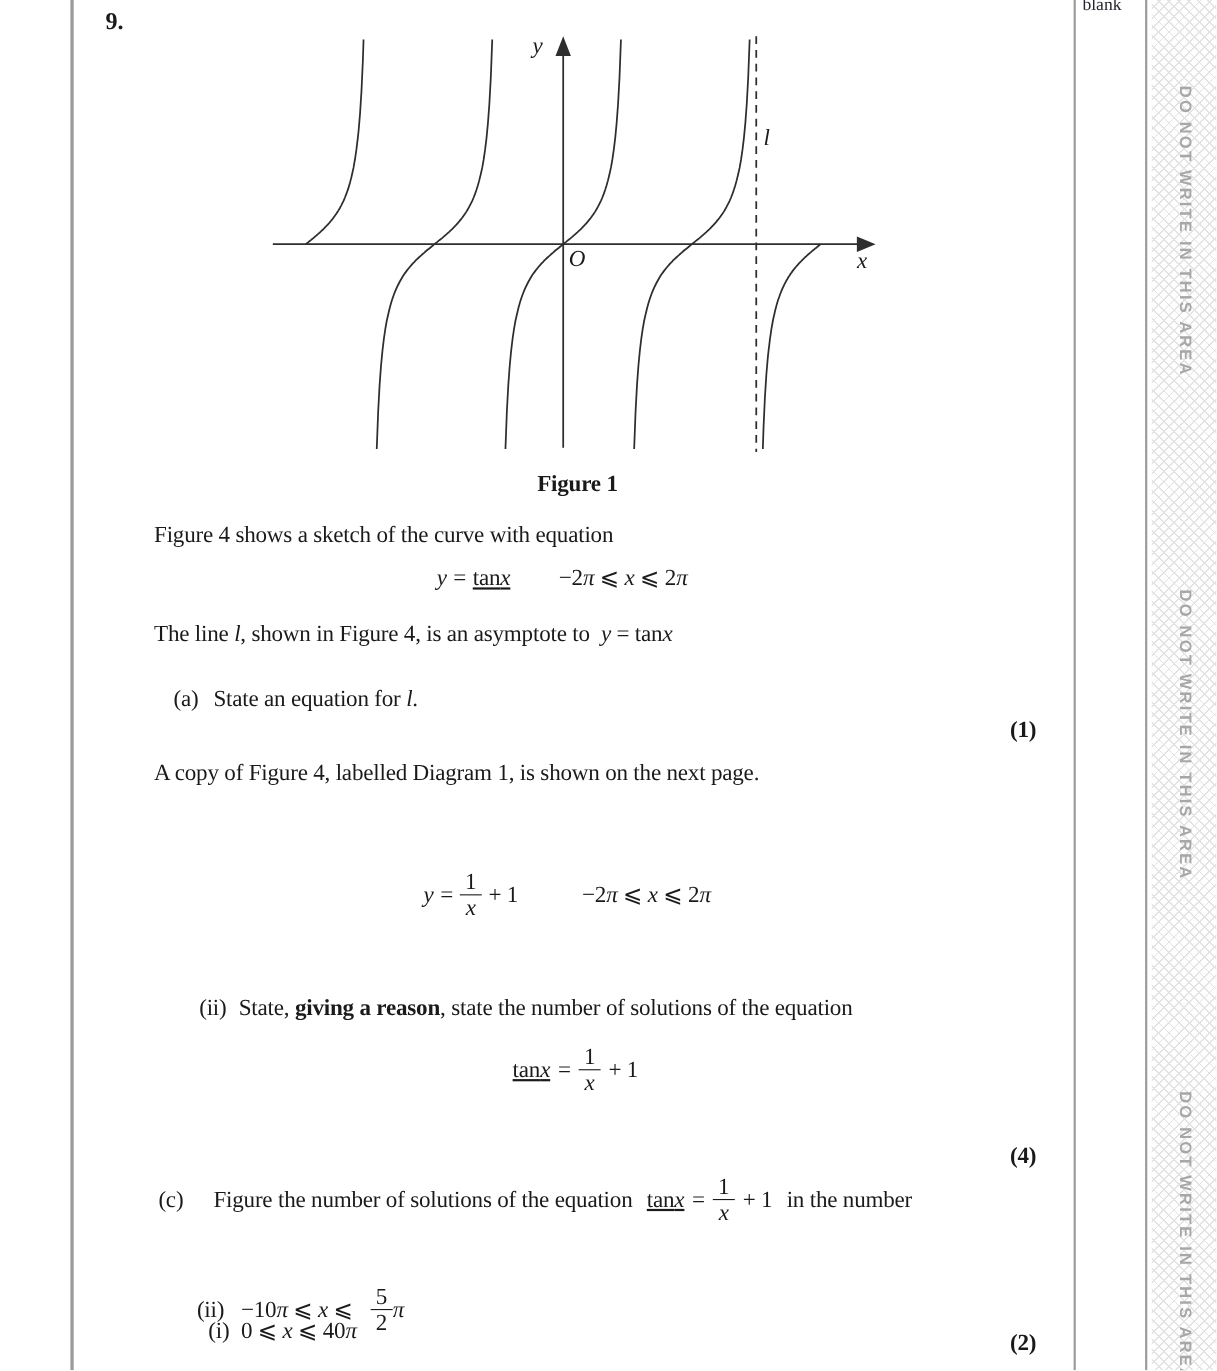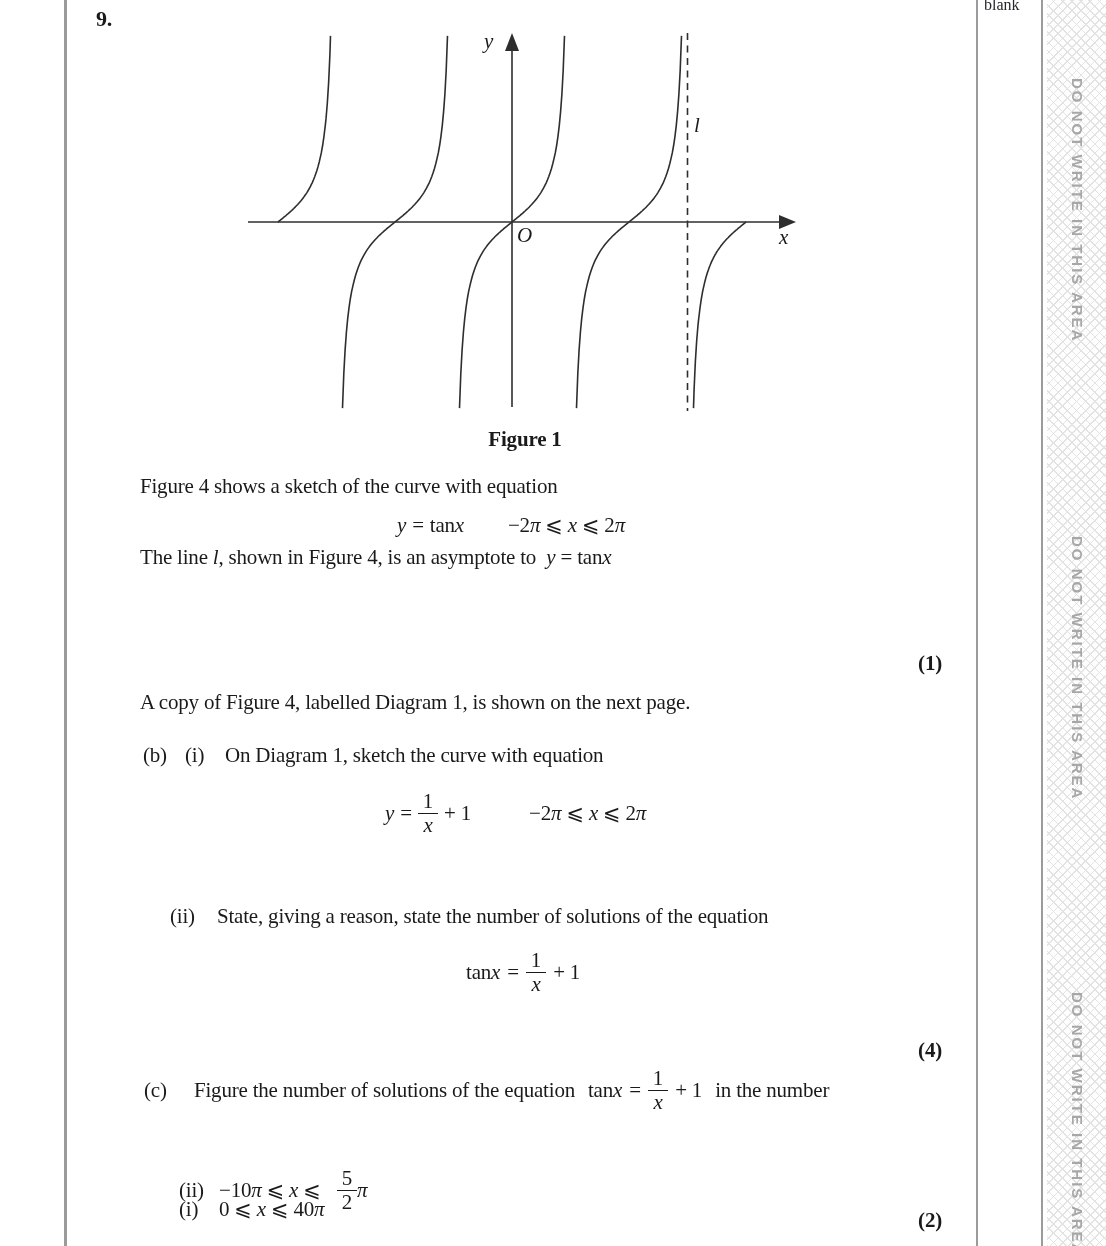--- a/index.html
+++ b/index.html
@@ -31,31 +31,31 @@
     font-weight:bold; font-size:15px; letter-spacing:2px;
     color:var(--band-text); white-space:nowrap;
   }
   #blank{position:absolute; left:984px; top:-8px; font-size:16px; color:var(--blank-ink); letter-spacing:0;}
   #qnum{position:absolute; left:96px; top:6px; font-weight:bold; font-size:22px;}
   #graph{position:absolute; left:240px; top:26px; width:570px; height:392px;}
   #graph .stroke{fill:none; stroke:var(--ink2); stroke-width:1.6px;}
   #graph .dash{stroke-dasharray:7 5.5;}
   #graph .fill{fill:var(--ink2); stroke:none;}
   .glabel{position:absolute; font-style:italic; font-size:21px;}
-  .t{position:absolute; white-space:nowrap;}
+  .t{position:absolute; white-space:nowrap;text-align:center;}
   .it{font-style:italic;}
-  .b{font-weight:normal;margin-top:15px;}
+  .b{font-weight:bold;margin-top:15px;}
   .lab{display:inline-block;}
   .mark{position:absolute; right:164px; font-weight:bold;}
   .caption{position:absolute; left:240px; width:570px; text-align:center; font-weight:bold;}
   .eqrow{position:absolute; display:flex; align-items:center; gap:6px; white-space:nowrap;}
   .frac{display:inline-flex; flex-direction:column; align-items:center; line-height:23px; vertical-align:middle;}
   .frac .num{padding:0 5px;}
   .frac .den{border-top:1.5px solid var(--ink); padding:0 5px;}
-  .grp{display:inline-flex; align-items:center;}
+  .grp{display:inline-flex; align-items:center;text-decoration:underline;}
 </style>
 </head>
 <body>
 
 <div id="page">
 
   <div class="vline" id="left-line"></div>
   <div class="vline" id="right-line-1"></div>
   <div class="vline" id="right-line-2"></div>
 
@@ -92,29 +92,29 @@
   <div class="eqrow" style="left:397px;top:512px">
     <span class="it">y</span>
     <span>=</span>
     <span class="grp">
         <span>tan</span>
         <span class="it">x</span>
       </span>
     <span style="margin-left:38px">−2<i>π</i> ⩽ <i>x</i> ⩽ 2<i>π</i></span>
   </div>
 
-  <div class="t" style="left:140px;top:544px">The line <i>l</i>, shown in Figure 4, is an asymptote to &nbsp;<i>y</i> = tan<i>x</i></div>
+  <div class="t" style="left:140px;top:563px">The line <i>l</i>, shown in Figure 4, is an asymptote to &nbsp;<i>y</i> = tan<i>x</i></div>
 
+  <div class="t" style="left:144px;top:622px">
+    <span class="lab" style="width:50px">(a)</span><span>State an equation for <i>l</i>.</span>
+  </div>
   <div class="mark" style="top:650px">(1)</div>
 
   <div class="t" style="left:140px;top:689px">A copy of Figure 4, labelled Diagram 1, is shown on the next page.</div>
 
-  <div class="t" style="left:143px;top:742px">
-    <span class="lab" style="width:42px">(b)</span><span class="lab" style="width:40px">(i)</span><span>On Diagram 1, sketch the curve with equation</span>
-  </div>
 
   <div class="eqrow" style="left:385px;top:784px;height:58px">
     <span class="it">y</span>
     <span>=</span>
     <span class="frac">
       <span class="num">1</span>
       <span class="den it">x</span>
     </span>
     <span>+ 1</span>
     <span style="margin-left:52px">−2<i>π</i> ⩽ <i>x</i> ⩽ 2<i>π</i></span>

